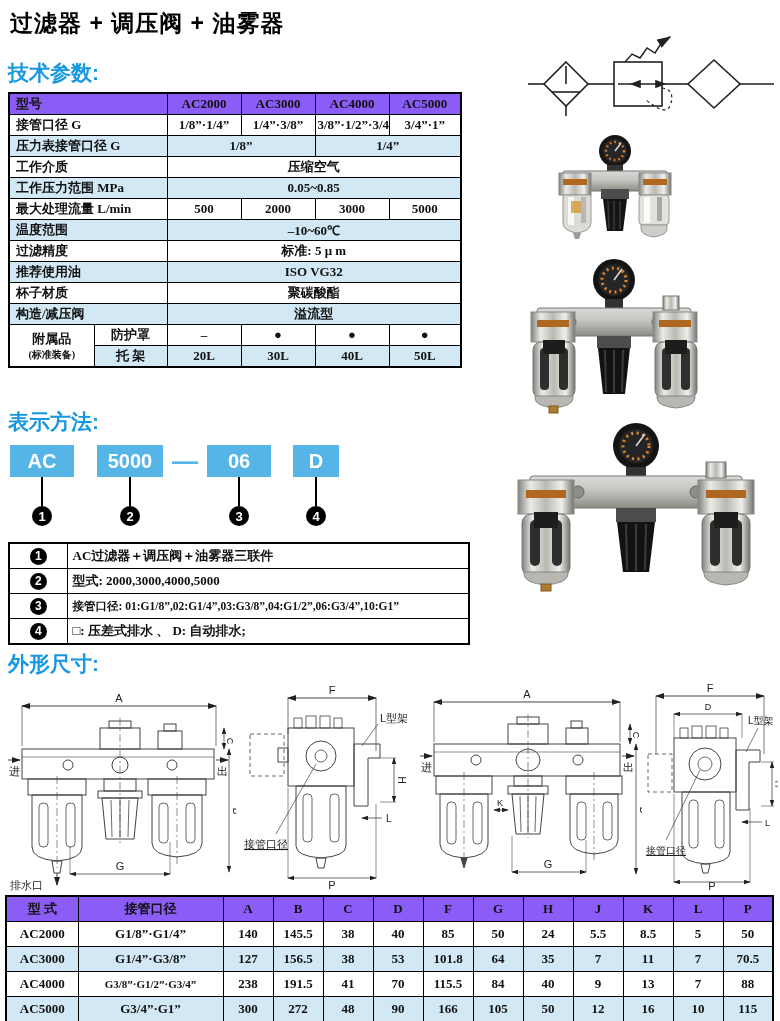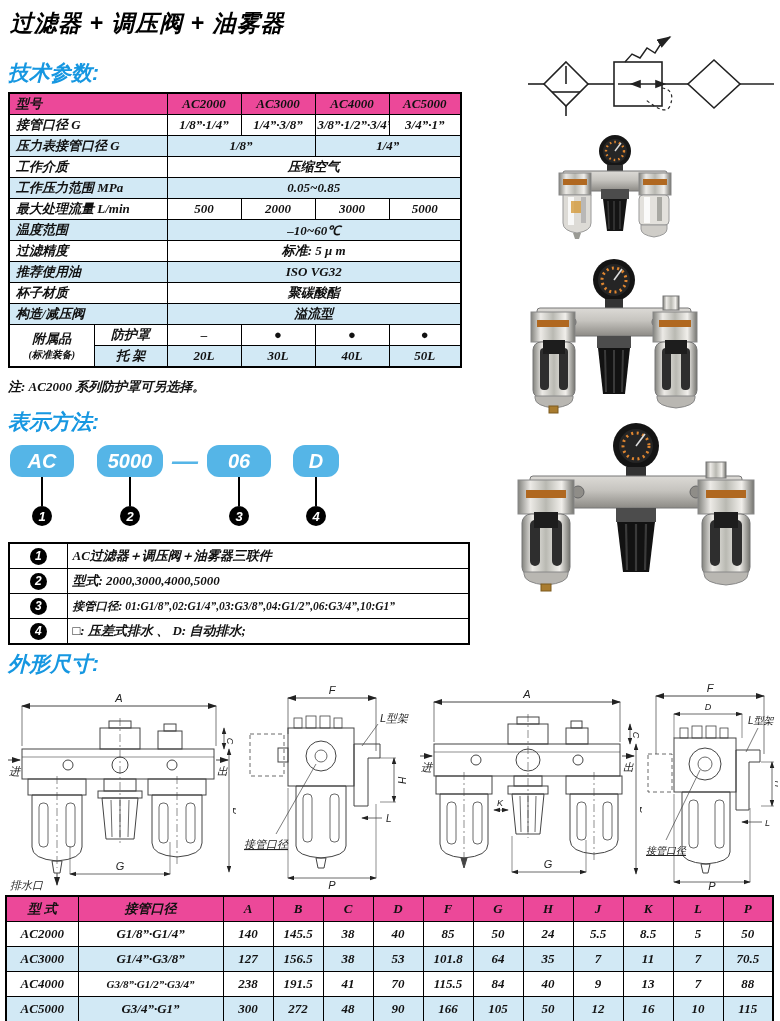--- a/index.html
+++ b/index.html
@@ -1,32 +1,32 @@
 <!DOCTYPE html>
 <html><head>
 <meta charset="utf-8">
 <style>
   html,body{margin:0;padding:0;background:#fff;}
   .page{position:relative;width:780px;height:1021px;background:#fff;overflow:hidden;
-        font-family:"Liberation Sans",sans-serif;color:#111;font-style:italic;}
+        font-family:"Liberation Sans",sans-serif;color:#111;}
   .title{position:absolute;left:10px;top:8px;font-size:23px;font-weight:bold;letter-spacing:1px;color:#000;}
   .bluehead{position:absolute;font-size:21px;font-weight:bold;color:#1697e1;}
   table{border-collapse:collapse;table-layout:fixed;}
   
   .spec{position:absolute;left:8px;top:92px;width:452px;border:2px solid #000;font-family:"Liberation Serif",serif;}
   .spec td{border:1px solid #000;height:20px;font-size:13px;font-weight:bold;text-align:center;padding:0 2px;overflow:hidden;white-space:nowrap;}
   .spec td.lbl{text-align:left;padding-left:6px;}
   .spec td.ctr{padding-left:2px;}
-  .hd{background:#ec4899;margin-top:32px;}
+  .hd{background:#8b5cf6;margin-top:32px;}
   .lt{background:#d2e9f5;}
   .wt{background:#fff;}
   .sm{font-size:10px;letter-spacing:0;}
   .note{position:absolute;left:8px;top:378px;font-size:13px;font-weight:bold;font-family:"Liberation Serif",serif;}
   
-  .pill{position:absolute;top:445px;height:32px;background:#55b5e7;border-radius:12px;color:#fff;
+  .pill{position:absolute;top:445px;height:32px;background:#55b5e7;border-radius:0;color:#fff;
         font-weight:bold;font-size:20px;display:flex;align-items:center;justify-content:center;}
   .sep{position:absolute;top:445px;height:32px;color:#55b5e7;font-size:26px;font-weight:bold;
        display:flex;align-items:center;justify-content:center;}
   .conn{position:absolute;top:477px;height:29px;width:2px;background:#000;}
   .numc{position:absolute;top:506px;width:20px;height:20px;border-radius:50%;background:#000;color:#fff;
         font-size:13px;font-weight:bold;display:flex;align-items:center;justify-content:center;font-family:"Liberation Sans",sans-serif;}
   
   .legend{position:absolute;left:8px;top:542px;width:462px;border:2px solid #000;font-family:"Liberation Serif",serif;}
   .legend td{border:1px solid #000;height:24px;font-size:13px;font-weight:bold;padding:0 5px;white-space:nowrap;overflow:hidden;}
   .legend td.mk{text-align:center;padding:0;}
@@ -168,21 +168,20 @@
     <tr>
       <td class="lt">托  架</td>
       <td class="lt">20L</td>
       <td class="lt">30L</td>
       <td class="lt">40L</td>
       <td class="lt">50L</td>
     </tr>
   </tbody>
     </table>
 
-  <div class="note">注: AC2000 系列防护罩可另选择。</div>
 
   <svg class="abs" style="left:545px;top:133px" width="140" height="108" viewBox="0 0 140 108">
     <circle cx="70" cy="18" r="16" fill="#161616"></circle>
       <circle cx="70" cy="18" r="12" fill="#262626"></circle>
     <circle cx="70" cy="18" r="9" fill="none" stroke="#e08630" stroke-width="2.4" stroke-dasharray="1.6 3"></circle>
     <line x1="70" y1="18" x2="76" y2="10" stroke="#ddd" stroke-width="1.4"></line>
     <rect x="62" y="32" width="16" height="8" fill="#333"></rect>
     <rect x="18" y="38" width="104" height="20" rx="2" fill="url(#sgh)" stroke="#777"></rect>
     <rect x="14" y="40" width="32" height="22" fill="url(#sgv)" stroke="#888"></rect>
     <rect x="94" y="40" width="32" height="22" fill="url(#sgv)" stroke="#888"></rect>

